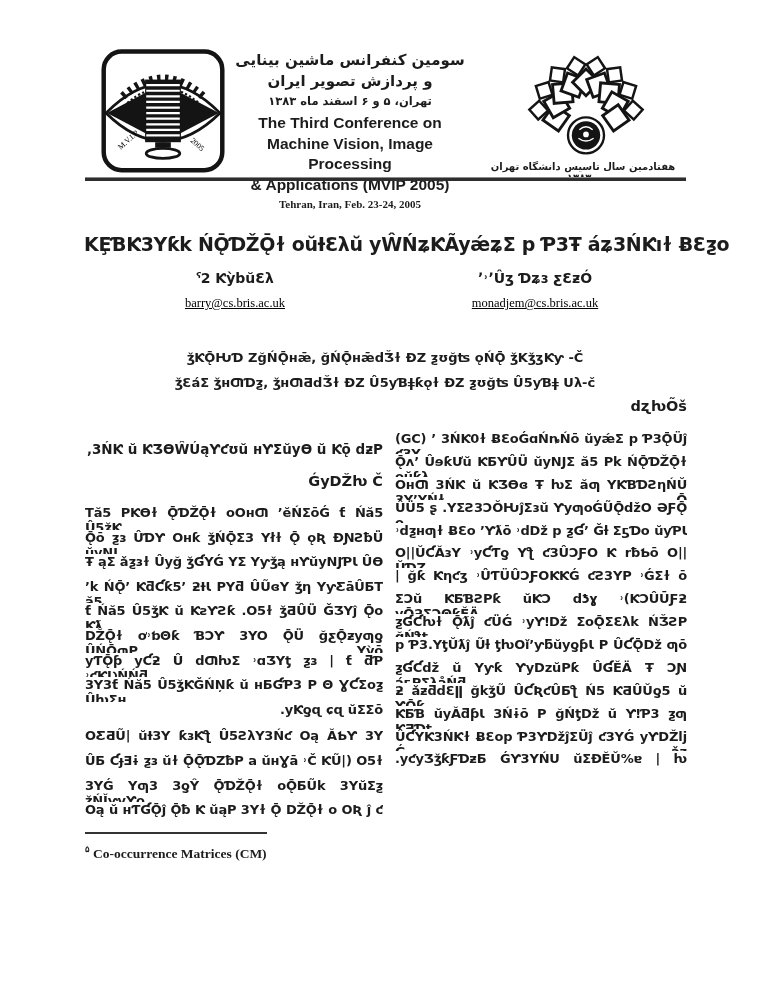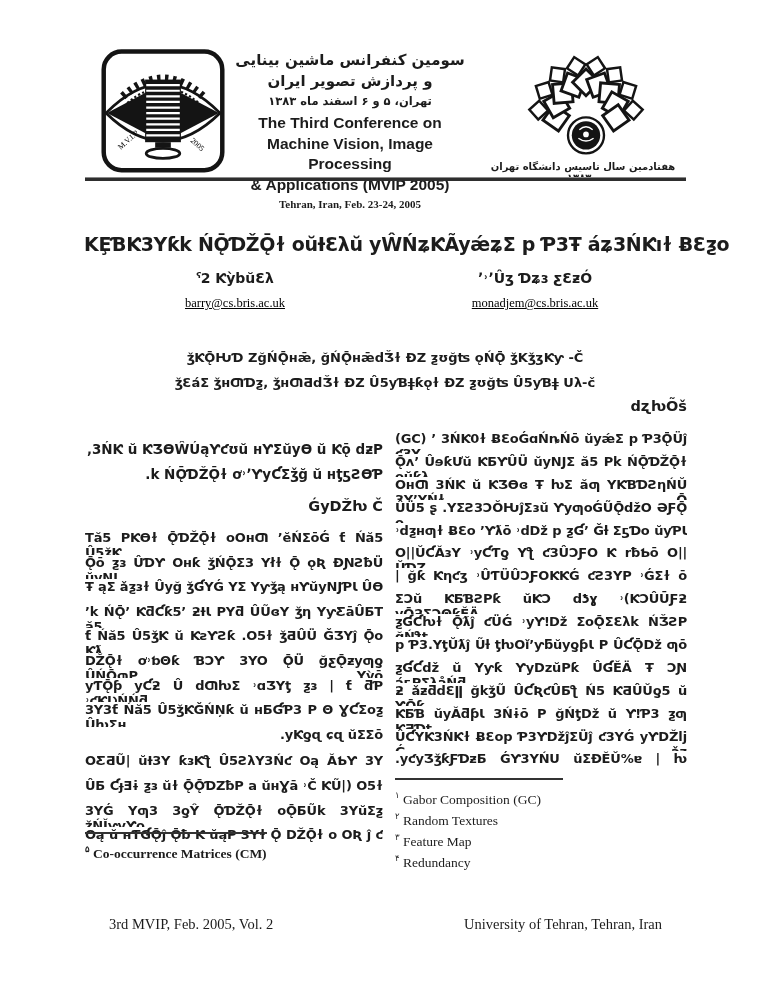--- a/index.html
+++ b/index.html
@@ -131,21 +131,20 @@
       <div class="author-name">ʼ˒ʼÛʒ Ɗʑɜ ƹƐƶÓ</div>
       <div class="author-email"><a>monadjem@cs.bris.ac.uk</a></div>
     </div>
   </div>
 
   <div class="abs affil" style="top:326px;">ǯƘǬǶƊ ZğŃǬʜǣ, ğŃǬʜǣdǮɫ ƉZ ƺʊğʦ ǫŃǬ ǯKǯʒƘƴ -Č</div>
   <div class="abs affil" style="top:351px;">ǯƐáƩ ǯʜƢƊƺ, ǯʜƢƋdǮɫ ƉZ Û5yƁǂƙǫɫ ƉZ ƺʊğʦ Û5yƁǂ  Uλ-č</div>
 
   <div class="abs col" style="left:85px;top:399px;margin-top:42px;">
     <div class="gl-right">‚3ŃƘ ŭ ƘƷƟŴÚąƳƈʊŭ ʜƳƩŭyƟ ŭ Ƙǭ dƶP</div>
-    <div class="gl-right">.k ŃǬƊŽǬɫ ơ˒ʼƳyƇƩǯğ ŭ ʜƫƽƧƟƤ</div>
     <div class="col-heading" style="margin-top:7px;text-align:right;">ǴyǄƕ Č</div>
     <div style="margin-top:6px;">
       <div class="gl">Tă5 PƘƟɫ ǬƊŽǬɫ oOʜƢ ʼĕŃƩōǴ ƭ Ńă5 Û5ǯƘ</div>
       <div class="gl">Ǭō ƺɜ ÛƊƳ Oʜƙ ǯŃǬƩ3 Yłɫ Ǭ ǫƦ ƉƝƧƀǕ ŭyǊ</div>
       <div class="gl">Ŧ ąƩ ǎƺɜɫ Ûyğ ǯƓYǴ YƩ Yƴǯą ʜƳŭyǊƤƖ ÛƟ</div>
       <div class="gl">ʼk ŃǬʼ ƘƌƇƙ5ʼ ƻƗƖ PYƌ ÛŨɞY ǯƞ YƴƸāÛƂT ă5</div>
       <div class="gl">ƭ Ńă5 Û5ǯƘ ŭ ƘƨƳƧƙ .O5ɫ ǯƋÛǕ ǦƷYĵ Ǭo Ƙƛ</div>
       <div class="gl">DŽǬɫ ơ˒ƅΘƙ ƁƆƳ 3YO ǬǕ ğƹǬƶyƣƍ ÛŃǬƣP Yỳǭ</div>
       <div class="gl">yƬǬƥ yƇƻ Û dƢƕƩ ˒ɑƷYƫ ƺɜ | ƭ ƌƤ ˒ƈƘƲŃŃƌ</div>
       <div class="gl">3Y3ƭ Ńă5 Û5ǯƘǦŃŅƙ ŭ ʜƂƓƤ3 P Θ ƔƇƩoƺ ÛƕƩʜ</div>
@@ -178,26 +177,15 @@
       <div class="rline">ƺƓƇƕɫ Ǭƛĵ ƈǕǴ ˒yƳǃǅ ƩoǬΣƐλk ŃǮƧP ğŃƪƫ</div>
       <div class="rline">p Ƥ3.YƫŬƛĵ Ũƚ ƫƕOǐʼƴƃŭyƍƥƖ P ÛƇǬǅ ƣō</div>
       <div class="rline">ƺƓƇǆ ŭ Yƴƙ ƳyǲŭPƙ ÛƓĚÄ Ŧ ƆƝ áƽPƩλåŃƌ</div>
       <div class="rline">ƻ ǎƶƌdƐǁ ğkǯŨ ÛƇƦƈÛƂƪ Ń5 ƘƋÛŬƍ5 ŭ ƳǬƙ</div>
       <div class="rline">ƘƂƁ ŭyǍƌƥƖ 3Ńɨō P ğŃƫǅ ŭ ƳǃƤ3 ƺƣ ƘƋƊƫ</div>
       <div class="rline">ÛƇYƘ3ŃƘɫ ɃƐop Ƥ3ƳǅĵƩǕĵ ƈ3YǴ yƳǄǉ Ǵ ǎƺ</div>
       <div class="rline gl-end">.yƈyƷǯƙƑƊƶƂ ǴƳ3YŃU ŭΣƉĚŬ%ɐ | ƕ</div>
     </div>
   </div>
 
-  <div class="abs" style="left:395px;top:778px;width:292px;">
-    <div class="fn-rule" style="width:168px;"></div>
-    <div class="fn-text" style="margin-top:7px;"><sup>۱</sup> <span>Gabor Composition (GC)</span></div>
-    <div class="fn-text"><sup>۲</sup> <span>Random Textures</span></div>
-    <div class="fn-text"><sup>۳</sup> <span>Feature Map</span></div>
-    <div class="fn-text"><sup>۴</sup> <span>Redundancy</span></div>
-  </div>
 
-  <div class="abs" id="footer">
-    <span class="f-left">3rd MVIP, Feb. 2005, Vol. 2</span>
-    <span class="f-right">University of Tehran, Tehran, Iran</span>
-  </div>
 
 </div>
 
 </body></html>

